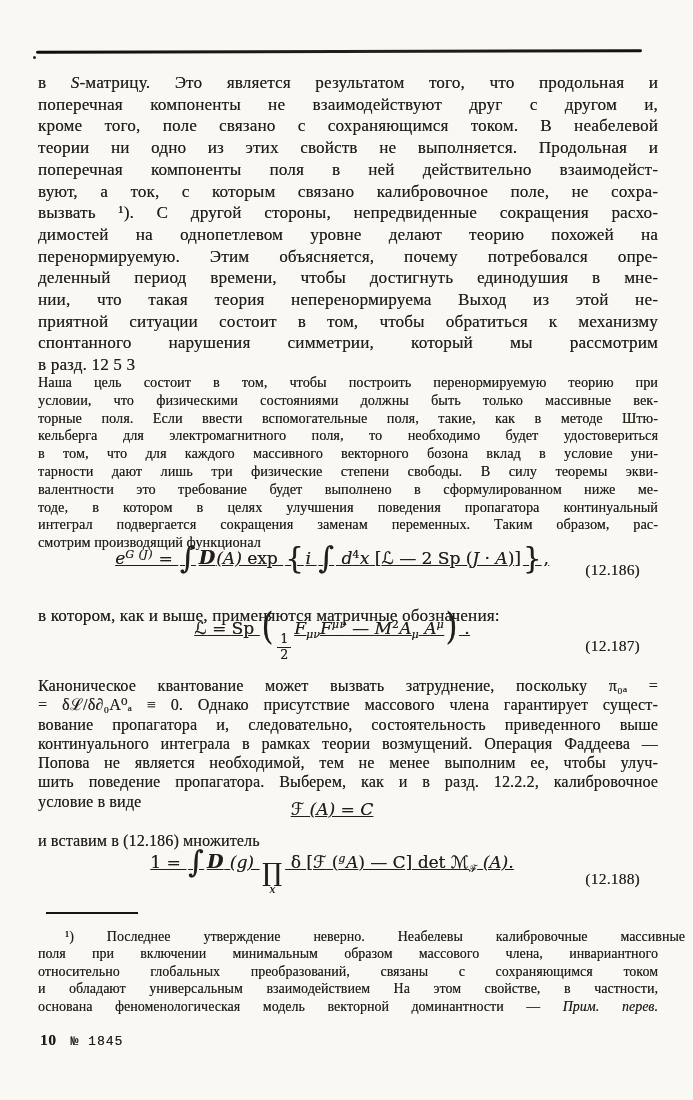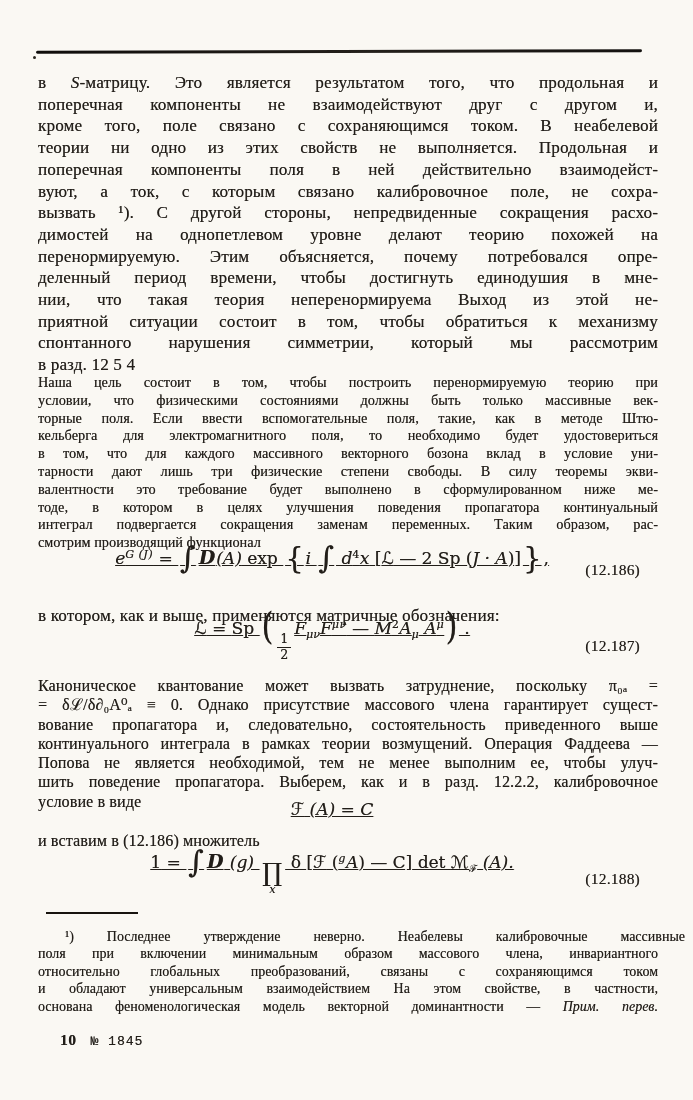--- a/index.html
+++ b/index.html
@@ -43,21 +43,21 @@
   .bigpar { font-size:38px; font-style:normal; vertical-align:-5px; line-height:0; display:inline-block; transform:scaleX(0.8); }
   .frac { display:inline-flex; flex-direction:column; align-items:center; vertical-align:-9px;
     font-size:12.5px; font-style:normal; line-height:1.1; margin:0 3px; }
   .frac .num { border-bottom:1.3px solid currentColor; padding:0 3px 1px; }
   .prod { display:inline-flex; flex-direction:column; align-items:center; vertical-align:-13px;
     line-height:1; margin:0 3px; font-style:normal; }
   .prod .sym { font-size:25px; line-height:22px; }
   .prod .psub { font-size:11px; font-style:italic; margin-top:0px; }
   .fn-indent { padding-left:27px; }
   .footer-row { position:absolute; left:40px; top:1031px; display:flex; align-items:baseline; }
-  .f-sig { font-size:15.5px; font-weight:bold; letter-spacing:0.5px;margin-left:20px; }
+  .f-sig { font-size:15.5px; font-weight:bold; letter-spacing:0.5px; }
   .f-num { font-size:13px; margin-left:14px; letter-spacing:1px;font-family:Liberation Mono, monospace; }
 </style>
 </head>
 <body>
 
 <div class="page">
 
   <div class="scan-rule"></div>
   <div class="scan-speck"></div>
 
@@ -68,21 +68,21 @@
     <div class="line just">теории ни одно из этих свойств не выполняется. Продольная и</div>
     <div class="line just">поперечная компоненты поля в ней действительно взаимодейст-</div>
     <div class="line just">вуют, а ток, с которым связано калибровочное поле, не сохра-</div>
     <div class="line just">вызвать ¹). С другой стороны, непредвиденные сокращения расхо-</div>
     <div class="line just">димостей на однопетлевом уровне делают теорию похожей на</div>
     <div class="line just">перенормируемую. Этим объясняется, почему потребовался опре-</div>
     <div class="line just">деленный период времени, чтобы достигнуть единодушия в мне-</div>
     <div class="line just">нии, что такая теория неперенормируема  Выход из этой не-</div>
     <div class="line just">приятной ситуации состоит в том, чтобы обратиться к механизму</div>
     <div class="line just">спонтанного нарушения симметрии, который мы рассмотрим</div>
-    <div class="line lastline">в разд. 12 5 4</div>
+    <div class="line lastline">в разд. 12 5 3</div>
   </div>
 
   <div class="abs petit" style="top:374px;">
     <div class="line just">Наша цель состоит в том, чтобы построить перенормируемую теорию при</div>
     <div class="line just">условии, что физическими состояниями должны быть только массивные век-</div>
     <div class="line just">торные поля. Если ввести вспомогательные поля, такие, как в методе Штю-</div>
     <div class="line just">кельберга для электромагнитного поля, то необходимо будет удостовериться</div>
     <div class="line just">в том, что для каждого массивного векторного бозона вклад в условие уни-</div>
     <div class="line just">тарности дают лишь три физические степени свободы. В силу теоремы экви-</div>
     <div class="line just">валентности это требование будет выполнено в сформулированном ниже ме-</div>

